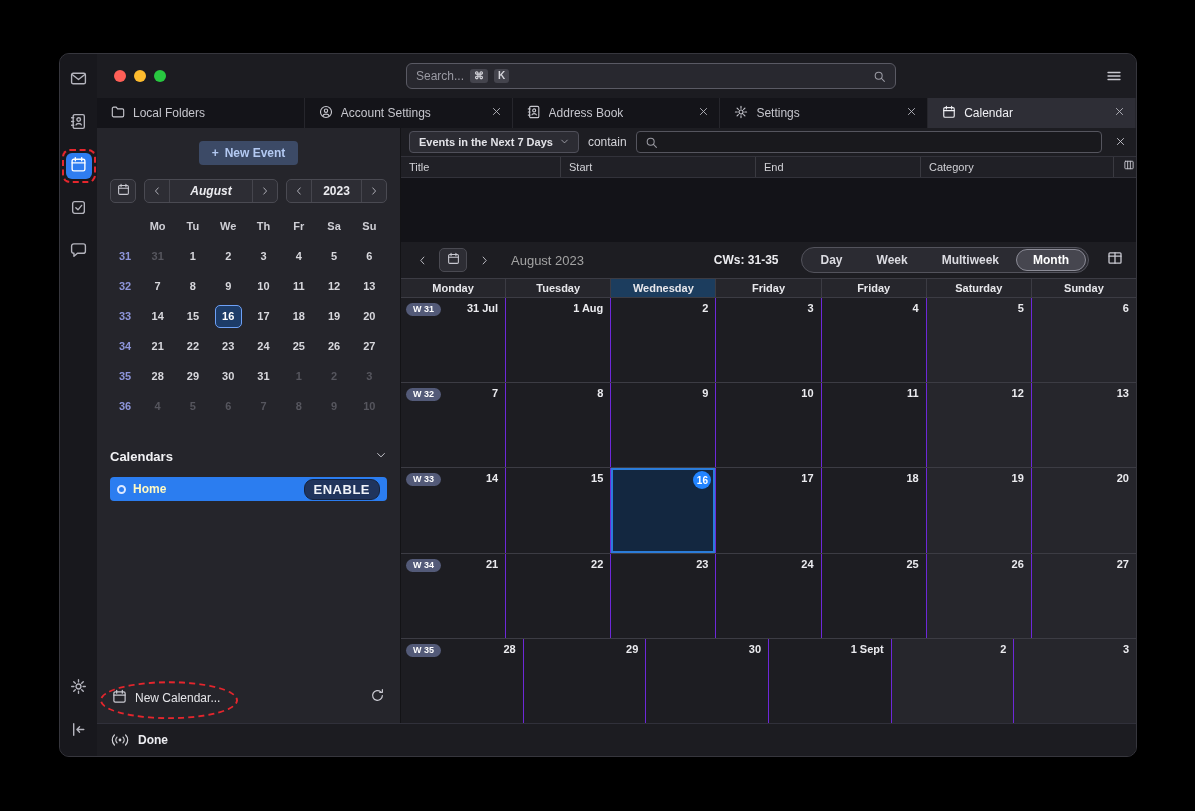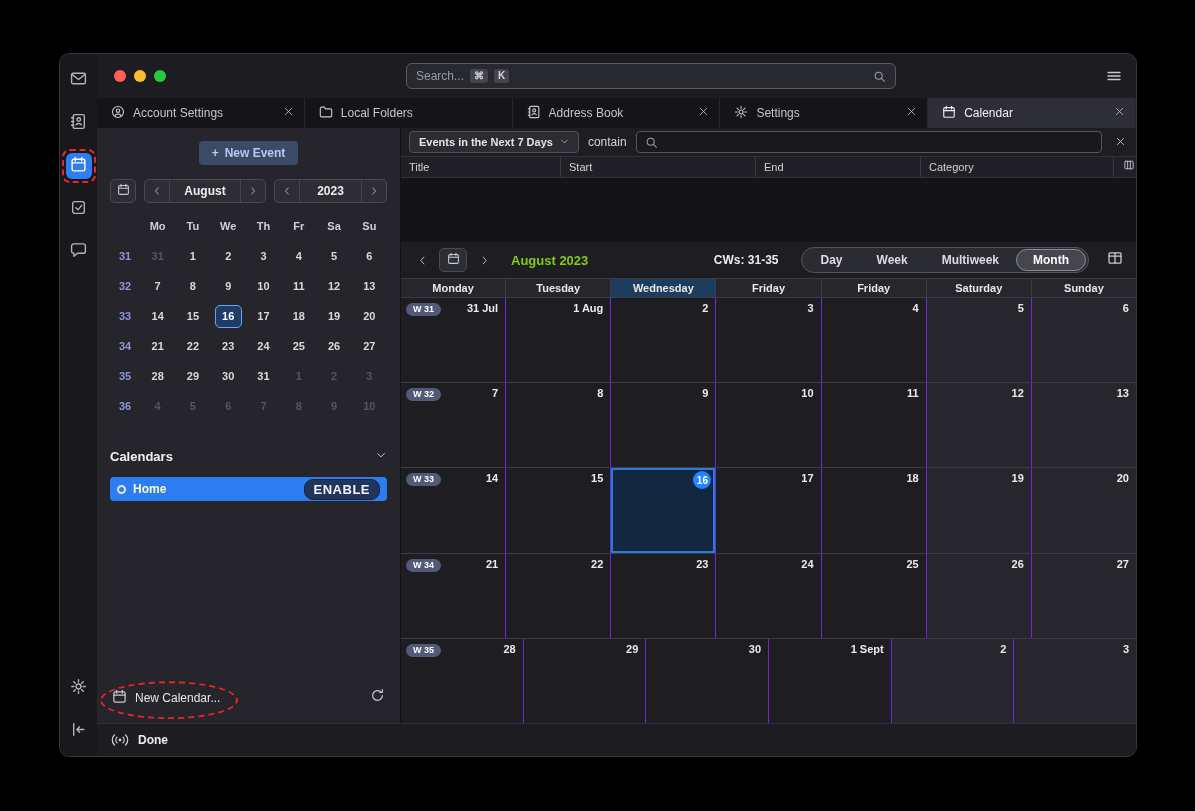--- a/index.html
+++ b/index.html
@@ -56,21 +56,21 @@
              display:flex; flex-direction:column; flex-shrink:0; position:relative; }
   .new-event-wrap { display:flex; justify-content:center; padding:13px 0 8px; }
   .new-event-btn { background:#3c4a66; color:#b3c9f2; font-size:12px; font-weight:bold;
                    border-radius:4px; padding:5px 13px; display:flex; gap:6px; align-items:center; }
   .mini-nav { display:flex; align-items:center; gap:8px; padding:6px 13px 2px; }
   .sq-btn { width:26px; height:24px; background:#2d2d34; border:1px solid #4a4a52;
             border-radius:5px; color:#c9c9d1; display:flex; align-items:center; justify-content:center; }
   .sq-btn svg { width:13px; height:13px; }
   .nav-group { display:flex; align-items:center; height:24px; background:#2d2d34;
                border:1px solid #4a4a52; border-radius:5px; overflow:hidden; }
-  .nav-group.month { width:122px; } .nav-group.year { flex:1; }
+  .nav-group.month { width:134px;font-style:italic; } .nav-group.year { flex:1; }
   .chev { width:24px; height:100%; display:flex; align-items:center; justify-content:center; color:#c9c9d1; }
   .chev svg { width:10px; height:10px; }
   .group-label { flex:1; text-align:center; font-size:12px; font-weight:bold; color:#ececf0;
                  border-left:1px solid #45454d; border-right:1px solid #45454d; line-height:22px; }
 
   .mini-grid { display:grid; grid-template-columns:30px repeat(7, 1fr);
                grid-auto-rows:30px; align-items:center; justify-items:center;
                margin:6px 13px 0; }
   .mc-h { font-size:11px; font-weight:bold; color:#cfcfd5; }
   .mc-wn { font-size:11px; font-weight:bold; color:#8d95d9; }
@@ -125,21 +125,21 @@
   .eth-category { flex:1; }
   .eth-picker { width:22px; display:flex; align-items:center; justify-content:center; color:#c0c0c8; border-right:none; }
   .eth-picker svg { width:12px; height:12px; }
 
   .event-list { height:64px; background:#131318; flex-shrink:0; }
 
   .cal-toolbar { height:36px; display:flex; align-items:center; gap:6px; padding:0 13px 0 10px; flex-shrink:0; }
   .tb-chev { width:22px; height:22px; display:flex; align-items:center; justify-content:center; color:#c9c9d1; }
   .tb-chev svg { width:11px; height:11px; }
   .cal-toolbar .sq-btn { width:28px; height:24px; }
-  .cal-title { font-size:13px; font-weight:bold; color:#84cc16; margin-left:10px; }
+  .cal-title { font-size:13px; font-weight:normal; color:#a3a3a3; margin-left:10px; }
   .tb-fill { flex:1; }
   .cw-label { font-size:12px; font-weight:bold; color:#ececf0; margin-right:16px; }
   .view-switcher { display:flex; align-items:center; height:26px; background:#2b2b32;
                    border:1px solid #53535c; border-radius:13px; padding:0 2px; }
   .view-btn { padding:0 16px; height:22px; line-height:21px; font-size:12px; font-weight:bold;
               color:#dcdce2; border-radius:11px; border:1px solid transparent; }
   .view-btn.active { background:#46464f; border-color:#8b8b96; color:#fff; }
   .rotate-btn { margin-left:12px; color:#c9c9d1; }
   .rotate-btn svg { width:16px; height:16px; }
 
@@ -247,34 +247,34 @@
         <div class="hamburger">
           <span><svg viewBox="0 0 16 16">
                 <path d="M2 4.5h12M2 8h12M2 11.5h12"></path>
               </svg></span>
         </div>
       </div>
 
       <div class="tabbar">
         <div class="tab">
           <span><svg viewBox="0 0 16 16">
+                <path d="M1.5 4A1.5 1.5 0 013 2.5h3l1.5 2h5.5A1.5 1.5 0 0114.5 6v6A1.5 1.5 0 0113 13.5H3A1.5 1.5 0 011.5 12z"></path>
+              </svg></span>
+          <span class="tab-label">Local Folders</span>
+        </div>
+        <div class="tab">
+          <span><svg viewBox="0 0 16 16">
                 <circle cx="8" cy="8" r="6.3"></circle>
                 <circle cx="8" cy="6.5" r="1.9"></circle>
                 <path d="M4.5 12.3c.7-2.6 6.3-2.6 7 0"></path>
               </svg></span>
           <span class="tab-label">Account Settings</span>
           <span class="tab-close"><svg viewBox="0 0 16 16">
                 <path d="M3.5 3.5l9 9M12.5 3.5l-9 9"></path>
               </svg></span>
-        </div>
-        <div class="tab">
-          <span><svg viewBox="0 0 16 16">
-                <path d="M1.5 4A1.5 1.5 0 013 2.5h3l1.5 2h5.5A1.5 1.5 0 0114.5 6v6A1.5 1.5 0 0113 13.5H3A1.5 1.5 0 011.5 12z"></path>
-              </svg></span>
-          <span class="tab-label">Local Folders</span>
         </div>
         <div class="tab">
           <span><svg viewBox="0 0 16 16">
                 <rect x="3" y="1.5" width="10.5" height="13" rx="1.5"></rect>
                 <path d="M1.5 4.5h2M1.5 8h2M1.5 11.5h2"></path>
                 <circle cx="8.2" cy="6.2" r="1.7"></circle>
                 <path d="M5.7 11.2c.5-1.7 4.5-1.7 5 0"></path>
               </svg></span>
           <span class="tab-label">Address Book</span>
           <span class="tab-close"><svg viewBox="0 0 16 16">

